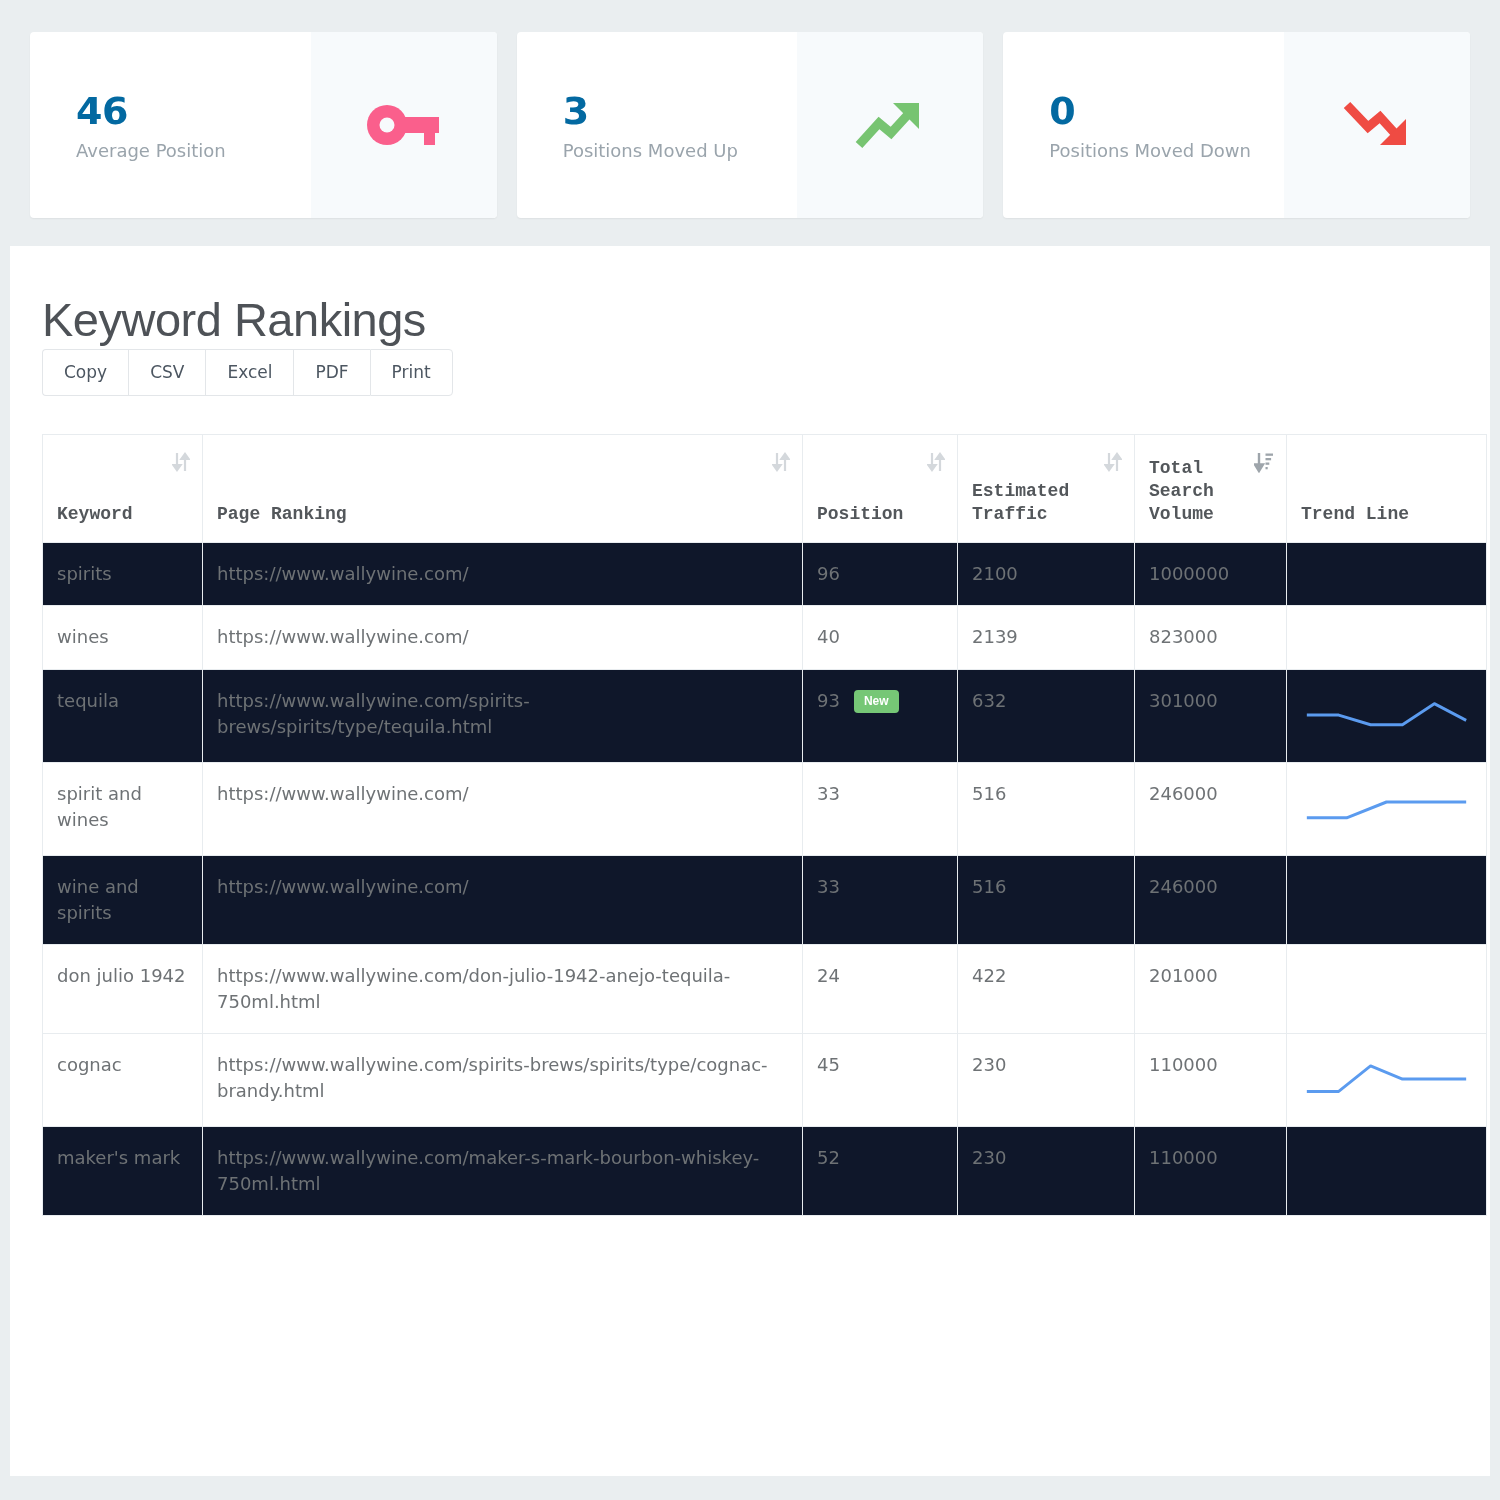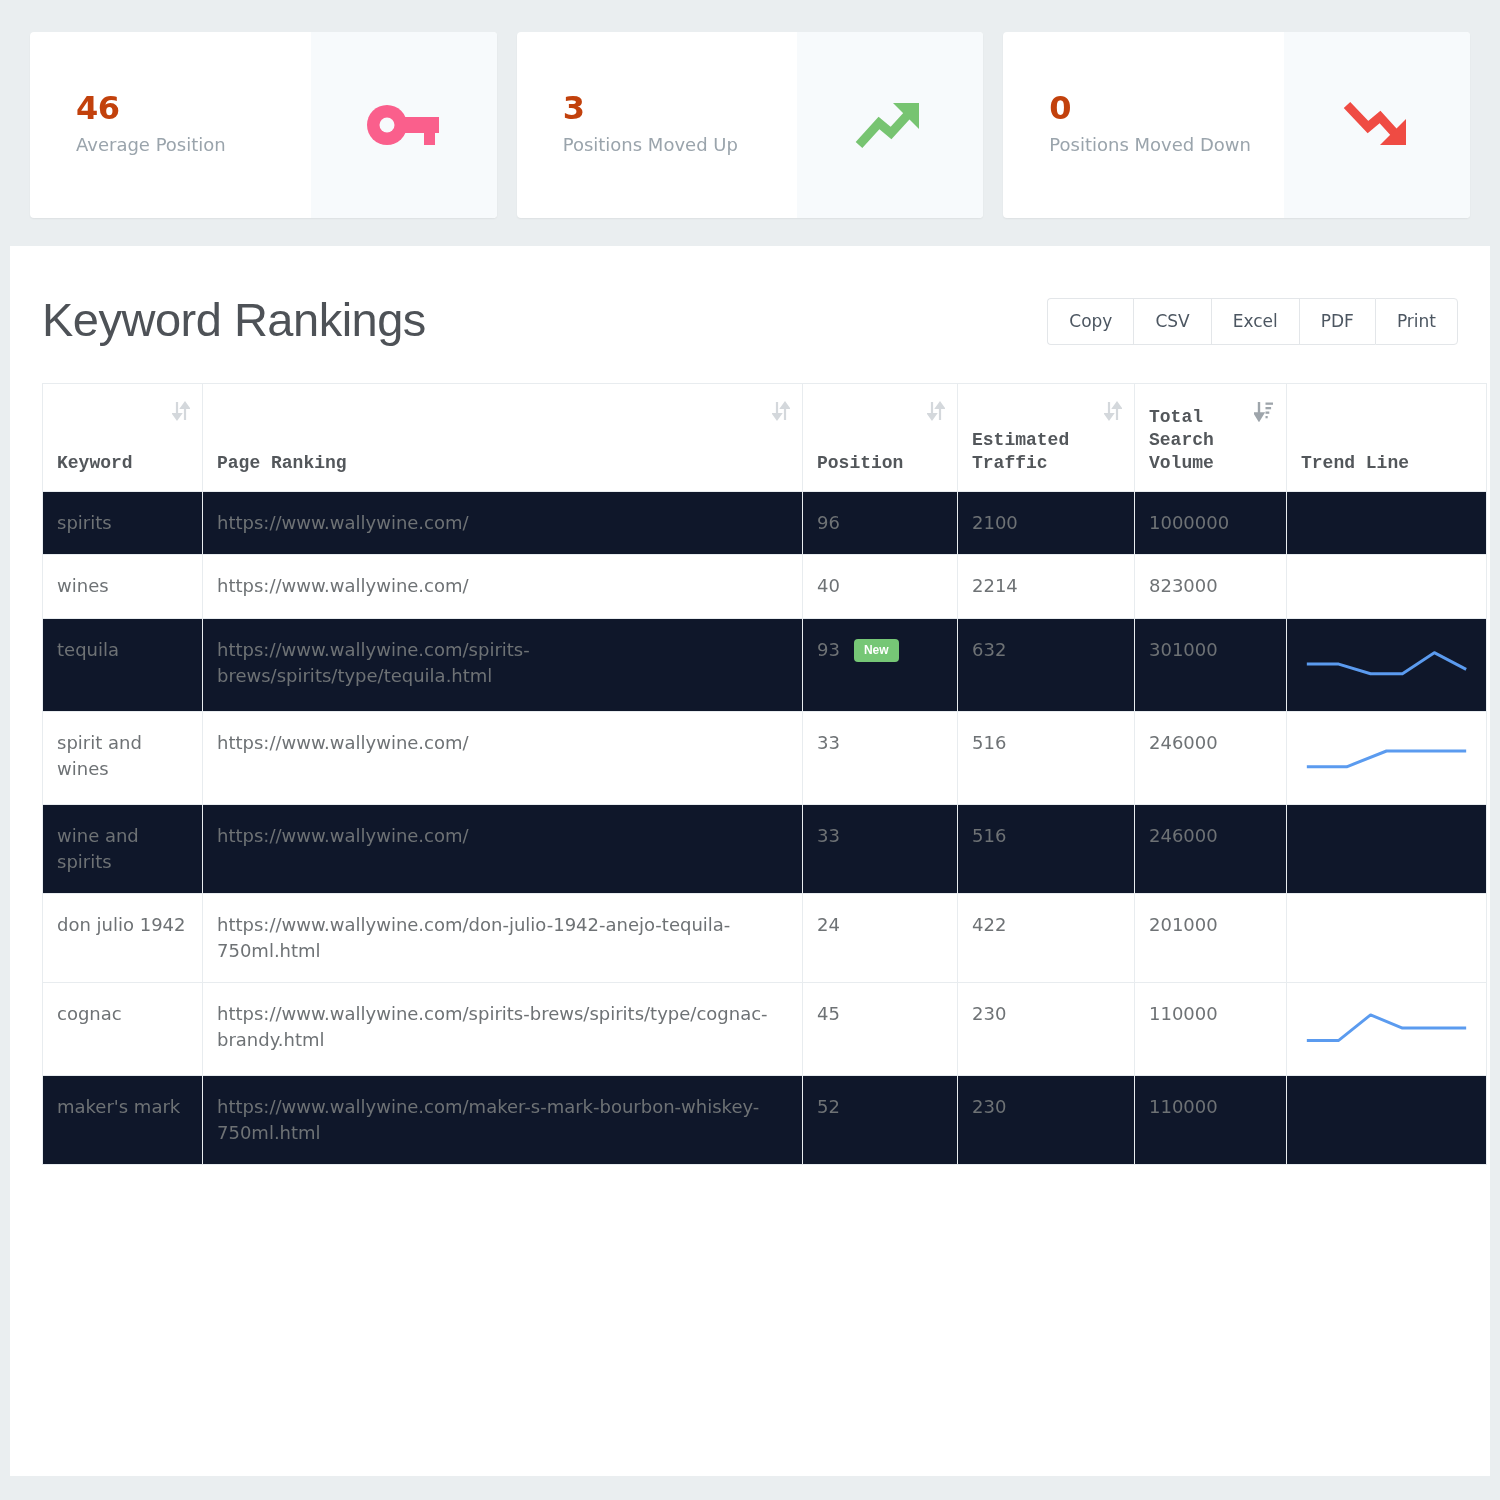--- a/index.html
+++ b/index.html
@@ -25,23 +25,23 @@
     box-shadow:0 1px 2px rgba(0,0,0,0.06);
     display:flex;
     overflow:hidden;
     min-height:186px;
   }
   .stat-card-text {
     flex:1 1 auto;
     padding:60px 0 0 46px;
   }
   .stat-value {
-    font-size:32px;
+    font-size:38px;
     font-weight:700;
-    color:#c2410c;
+    color:#0369a1;
     line-height:1.05;
     letter-spacing:-0.5px;
   }
   .stat-label {
     margin-top:8px;
     font-size:18px;
     color:#9aa4ac;
     font-weight:400;
   }
   .stat-card-icon {
@@ -58,20 +58,21 @@
   .panel {
     background:#ffffff;
     margin:0 10px;
     padding:46px 32px 40px 32px;
     min-height:1230px;
   }
   .panel-head {
     display:flex;
     align-items:flex-start;
     justify-content:space-between;
+    flex-direction:column;
   }
   .panel-title {
     font-family:"Liberation Sans", sans-serif;
     font-size:47px;
     font-weight:400;
     color:#4e5257;
     line-height:1;
     letter-spacing:-0.5px;
     margin:0;
     padding-top:4px;
@@ -299,21 +300,21 @@
           <td class="cell-url">https://www.wallywine.com/</td>
           <td class="cell-pos">96</td>
           <td class="cell-traffic">2100</td>
           <td class="cell-vol">1000000</td>
           <td class="cell-trend"></td>
         </tr>
         <tr class="even">
           <td class="cell-keyword">wines</td>
           <td class="cell-url">https://www.wallywine.com/</td>
           <td class="cell-pos">40</td>
-          <td class="cell-traffic">2214</td>
+          <td class="cell-traffic">2139</td>
           <td class="cell-vol">823000</td>
           <td class="cell-trend"></td>
         </tr>
         <tr class="odd">
           <td class="cell-keyword">tequila</td>
           <td class="cell-url">https://www.wallywine.com/spirits-brews/spirits/type/tequila.html</td>
           <td class="cell-pos">93<span class="badge-new">New</span></td>
           <td class="cell-traffic">632</td>
           <td class="cell-vol">301000</td>
           <td class="cell-trend">

